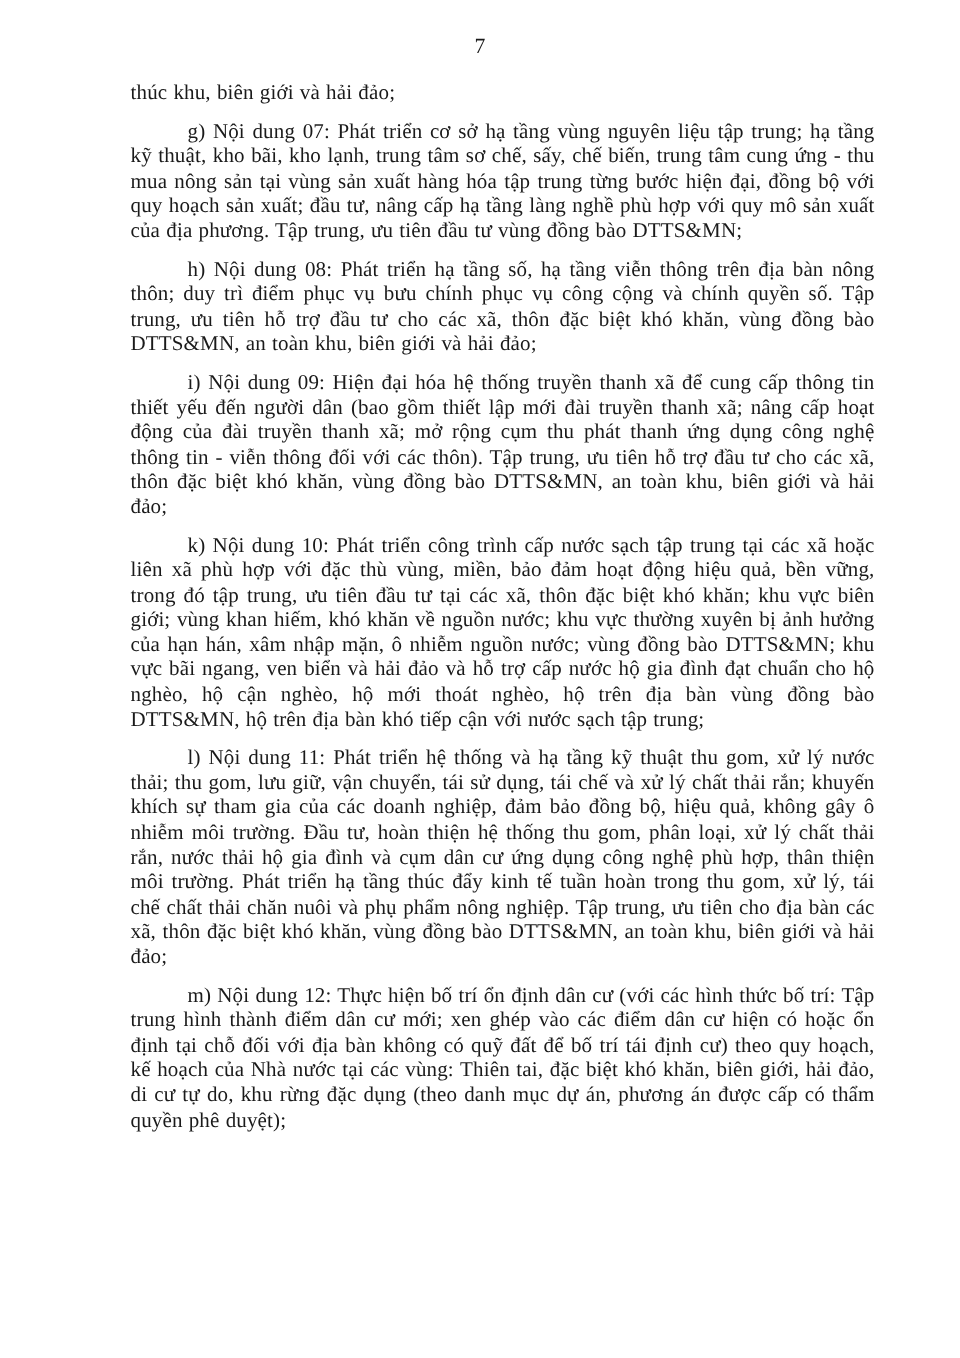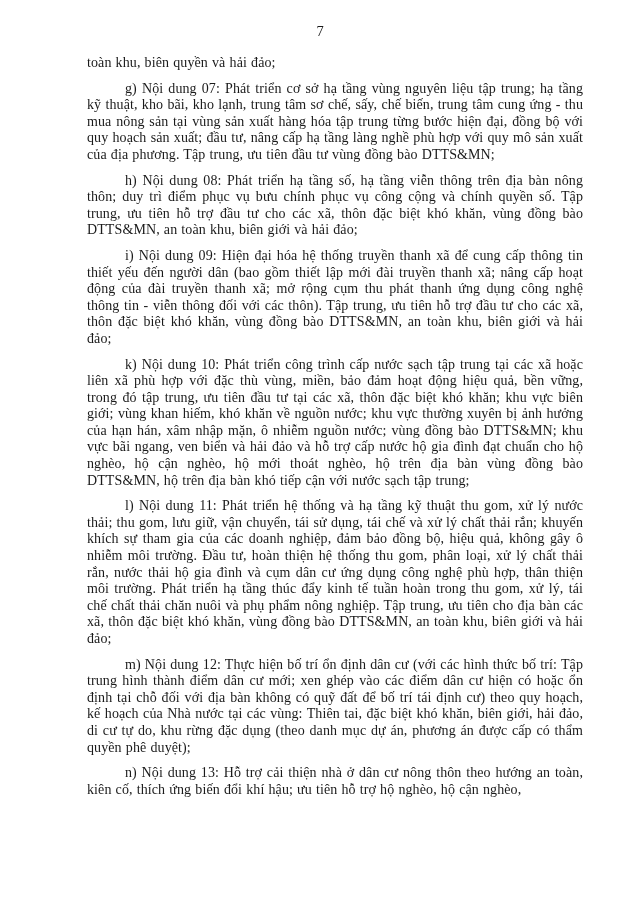--- a/index.html
+++ b/index.html
@@ -47,22 +47,21 @@
     text-indent: 0;
   }
 </style>
 </head>
 <body>
 
 <div class="page">
   <div class="page-number">7</div>
 
   <div class="body-text">
-    <p class="para no-indent">toàn khu, biên quyền và hải đảo;</p>
+    <p class="para no-indent">thúc khu, biên giới và hải đảo;</p>
     <p class="para">g) Nội dung 07: Phát triển cơ sở hạ tầng vùng nguyên liệu tập trung; hạ tầng kỹ thuật, kho bãi, kho lạnh, trung tâm sơ chế, sấy, chế biến, trung tâm cung ứng - thu mua nông sản tại vùng sản xuất hàng hóa tập trung từng bước hiện đại, đồng bộ với quy hoạch sản xuất; đầu tư, nâng cấp hạ tầng làng nghề phù hợp với quy mô sản xuất của địa phương. Tập trung, ưu tiên đầu tư vùng đồng bào DTTS&amp;MN;</p>
     <p class="para">h) Nội dung 08: Phát triển hạ tầng số, hạ tầng viễn thông trên địa bàn nông thôn; duy trì điểm phục vụ bưu chính phục vụ công cộng và chính quyền số. Tập trung, ưu tiên hỗ trợ đầu tư cho các xã, thôn đặc biệt khó khăn, vùng đồng bào DTTS&amp;MN, an toàn khu, biên giới và hải đảo;</p>
     <p class="para">i) Nội dung 09: Hiện đại hóa hệ thống truyền thanh xã để cung cấp thông tin thiết yếu đến người dân (bao gồm thiết lập mới đài truyền thanh xã; nâng cấp hoạt động của đài truyền thanh xã; mở rộng cụm thu phát thanh ứng dụng công nghệ thông tin - viễn thông đối với các thôn). Tập trung, ưu tiên hỗ trợ đầu tư cho các xã, thôn đặc biệt khó khăn, vùng đồng bào DTTS&amp;MN, an toàn khu, biên giới và hải đảo;</p>
     <p class="para">k) Nội dung 10: Phát triển công trình cấp nước sạch tập trung tại các xã hoặc liên xã phù hợp với đặc thù vùng, miền, bảo đảm hoạt động hiệu quả, bền vững, trong đó tập trung, ưu tiên đầu tư tại các xã, thôn đặc biệt khó khăn; khu vực biên giới; vùng khan hiếm, khó khăn về nguồn nước; khu vực thường xuyên bị ảnh hưởng của hạn hán, xâm nhập mặn, ô nhiễm nguồn nước; vùng đồng bào DTTS&amp;MN; khu vực bãi ngang, ven biển và hải đảo và hỗ trợ cấp nước hộ gia đình đạt chuẩn cho hộ nghèo, hộ cận nghèo, hộ mới thoát nghèo, hộ trên địa bàn vùng đồng bào DTTS&amp;MN, hộ trên địa bàn khó tiếp cận với nước sạch tập trung;</p>
     <p class="para">l) Nội dung 11: Phát triển hệ thống và hạ tầng kỹ thuật thu gom, xử lý nước thải; thu gom, lưu giữ, vận chuyển, tái sử dụng, tái chế và xử lý chất thải rắn; khuyến khích sự tham gia của các doanh nghiệp, đảm bảo đồng bộ, hiệu quả, không gây ô nhiễm môi trường. Đầu tư, hoàn thiện hệ thống thu gom, phân loại, xử lý chất thải rắn, nước thải hộ gia đình và cụm dân cư ứng dụng công nghệ phù hợp, thân thiện môi trường. Phát triển hạ tầng thúc đẩy kinh tế tuần hoàn trong thu gom, xử lý, tái chế chất thải chăn nuôi và phụ phẩm nông nghiệp. Tập trung, ưu tiên cho địa bàn các xã, thôn đặc biệt khó khăn, vùng đồng bào DTTS&amp;MN, an toàn khu, biên giới và hải đảo;</p>
     <p class="para">m) Nội dung 12: Thực hiện bố trí ổn định dân cư (với các hình thức bố trí: Tập trung hình thành điểm dân cư mới; xen ghép vào các điểm dân cư hiện có hoặc ổn định tại chỗ đối với địa bàn không có quỹ đất để bố trí tái định cư) theo quy hoạch, kế hoạch của Nhà nước tại các vùng: Thiên tai, đặc biệt khó khăn, biên giới, hải đảo, di cư tự do, khu rừng đặc dụng (theo danh mục dự án, phương án được cấp có thẩm quyền phê duyệt);</p>
-    <p class="para">n) Nội dung 13: Hỗ trợ cải thiện nhà ở dân cư nông thôn theo hướng an toàn, kiên cố, thích ứng biến đổi khí hậu; ưu tiên hỗ trợ hộ nghèo, hộ cận nghèo,</p>
   </div>
 </div>
 
 </body></html>

